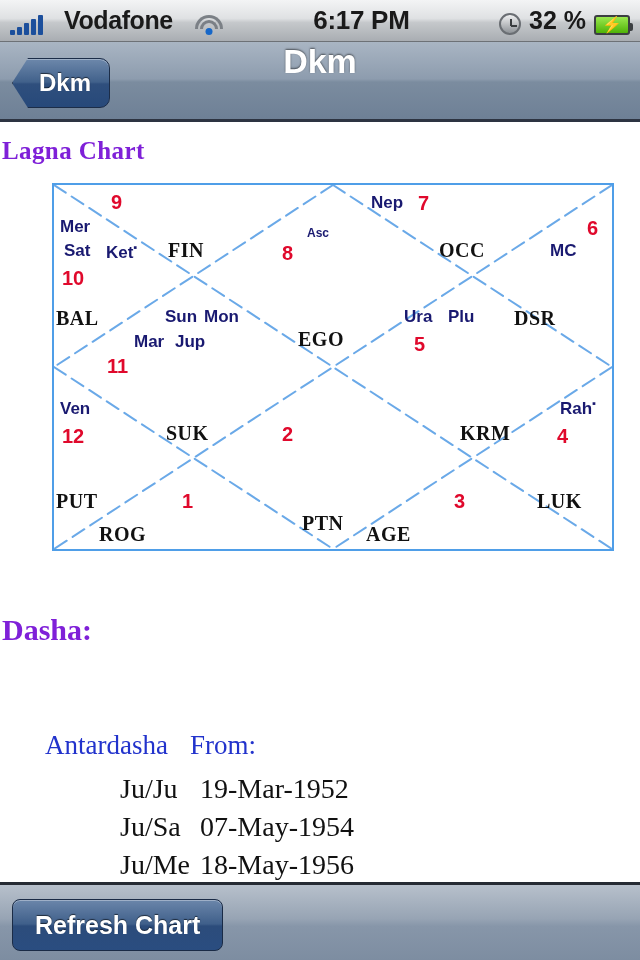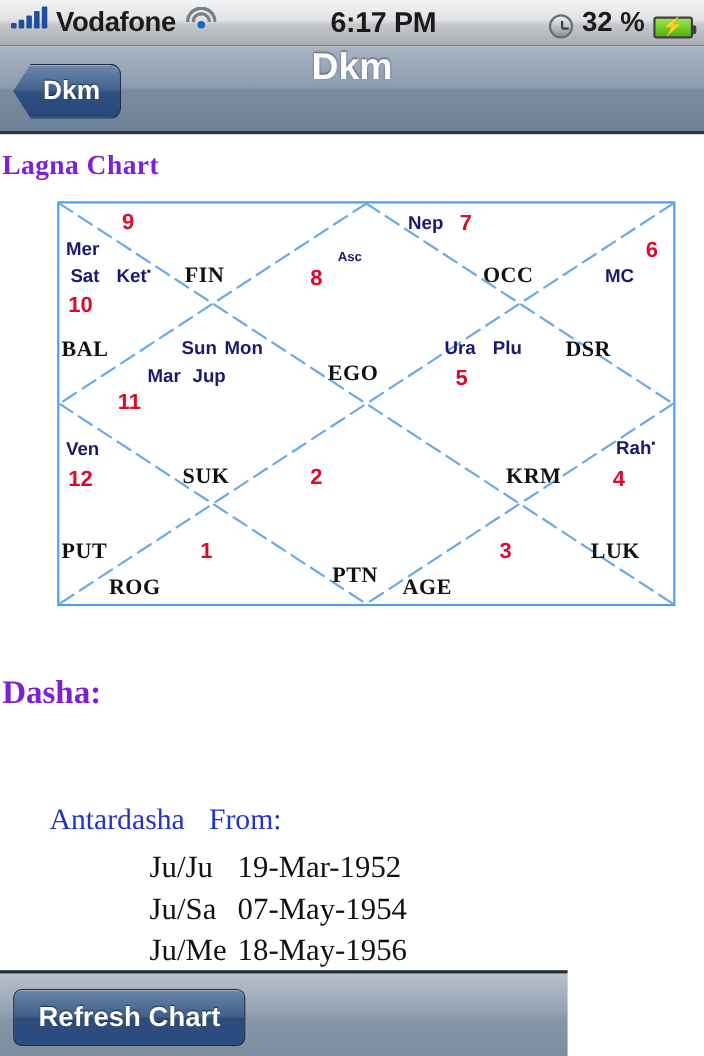--- a/index.html
+++ b/index.html
@@ -11,21 +11,21 @@
   }
   .device { position:relative; width:640px; height:960px; background:#fff; }
 
   
   .statusbar{
     position:absolute; left:0; top:0; width:640px; height:42px;
     background:linear-gradient(to bottom,#f3f4f5 0%,#dfe1e3 45%,#c5c8cb 55%,#a9adb2 100%);
     border-bottom:1px solid #6d7176;
     display:flex; align-items:center;
   }
-  .sb-left{ display:flex; align-items:flex-start; padding-left:10px; gap:8px; flex:0 0 auto;}
+  .sb-left{ display:flex; align-items:flex-end; padding-left:10px; gap:21px; flex:0 0 auto;}
   .sb-center{ flex:1 1 auto; display:flex; justify-content:center; align-items:center;}
   .sb-right{ display:flex; align-items:flex-end; gap:8px; padding-right:10px; flex:0 0 auto;}
   .bars{ display:flex; align-items:flex-end; gap:2px; height:20px;}
   .bars i{ display:block; width:5px; background:#1c4f9c; border-radius:1px;}
   .bars i:nth-child(1){height:5px;}
   .bars i:nth-child(2){height:8px;}
   .bars i:nth-child(3){height:12px;}
   .bars i:nth-child(4){height:16px;}
   .bars i:nth-child(5){height:20px;}
   .carrier{ font-size:25px; font-weight:bold; color:#1a1a1a; letter-spacing:-0.4px;}
@@ -106,26 +106,26 @@
   .anta-head{
     position:absolute; left:45px; top:605px;
     font-family:"Liberation Serif", serif; font-size:27px; color:#2233CC; white-space:nowrap;
   }
   .anta-head .col2{ display:inline-block; margin-left:22px;}
   .dasha-rows{ position:absolute; left:120px; top:648px; }
   .dasha-row{
     font-family:"Liberation Serif", serif; font-size:28px; color:#111;
     height:38px; white-space:nowrap;
   }
-  .dasha-row .d-name{ display:inline-block; width:80px;margin-left:16px;}
+  .dasha-row .d-name{ display:inline-block; width:80px;}
   .dasha-row .d-date{ display:inline-block;}
 
   
   .toolbar{
-    position:absolute; left:0; bottom:0; width:516px; height:78px;
+    position:absolute; left:0; bottom:0; width:640px; height:78px;
     background:linear-gradient(to bottom,#b7c0cb 0%,#97a4b4 45%,#8796a9 55%,#7d8da1 100%);
     border-top:3px solid #262b33;
   }
   .refreshbtn{
     position:absolute; left:12px; top:14px; height:52px; padding:0 22px;
     display:flex; align-items:center; justify-content:center;
     background:linear-gradient(to bottom,#6b86aa 0%,#3f5f8a 48%,#2c4c7b 52%,#2a4d80 100%);
     border:1px solid #1a2b46; border-radius:8px;
     color:#fff; font-size:25px; font-weight:bold;
     text-shadow:0 -1px 1px rgba(0,0,0,.6);

